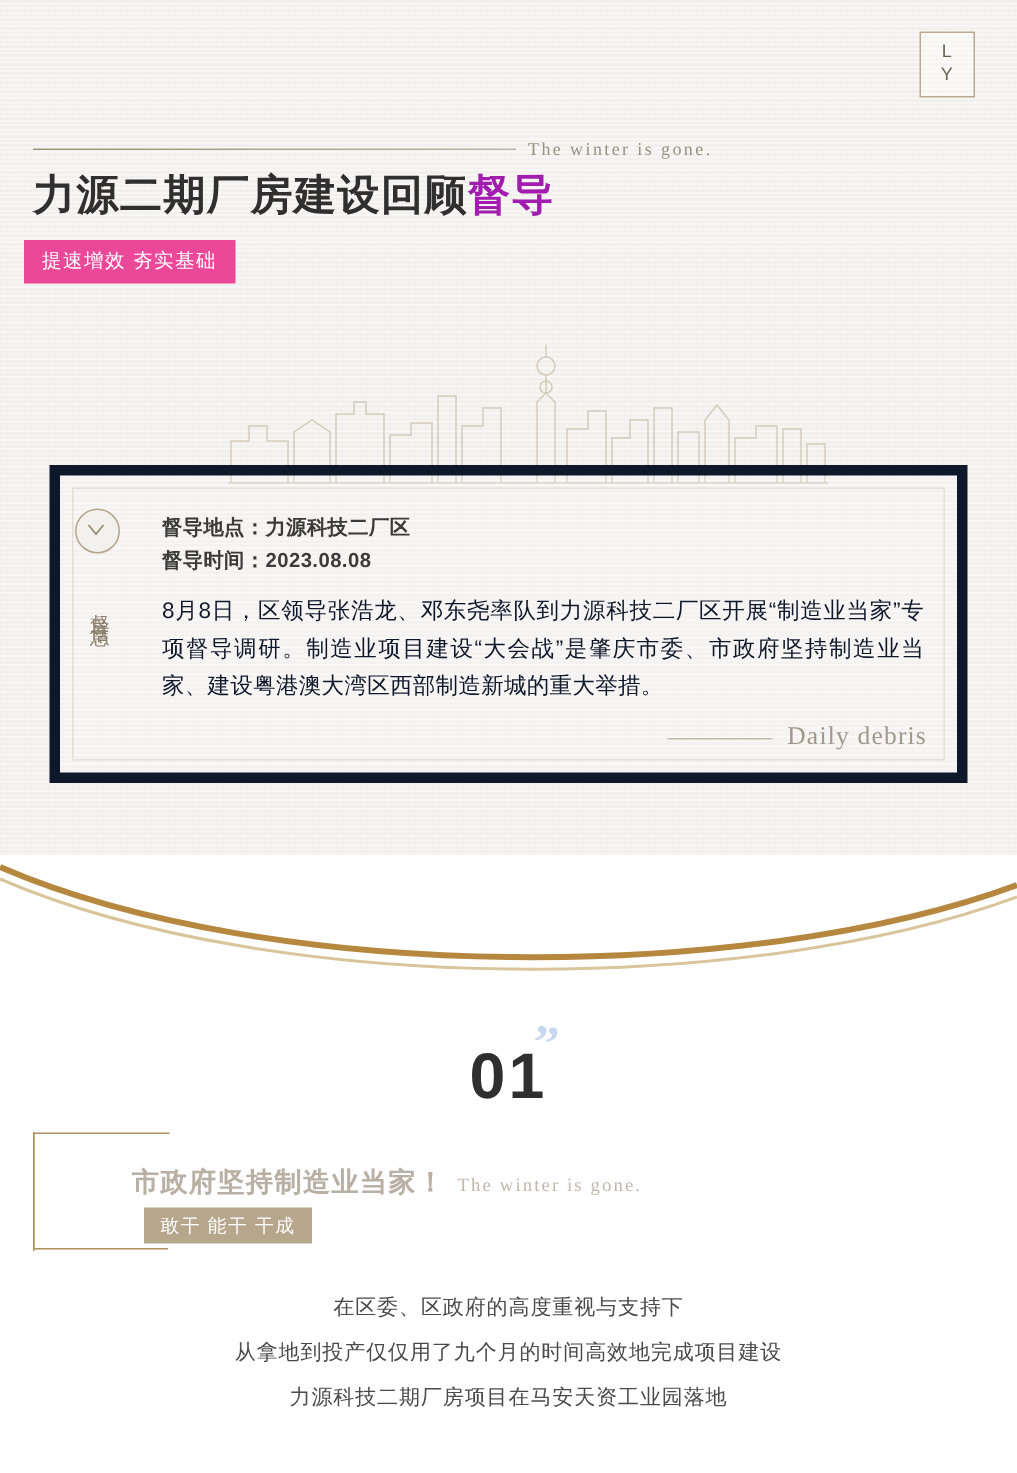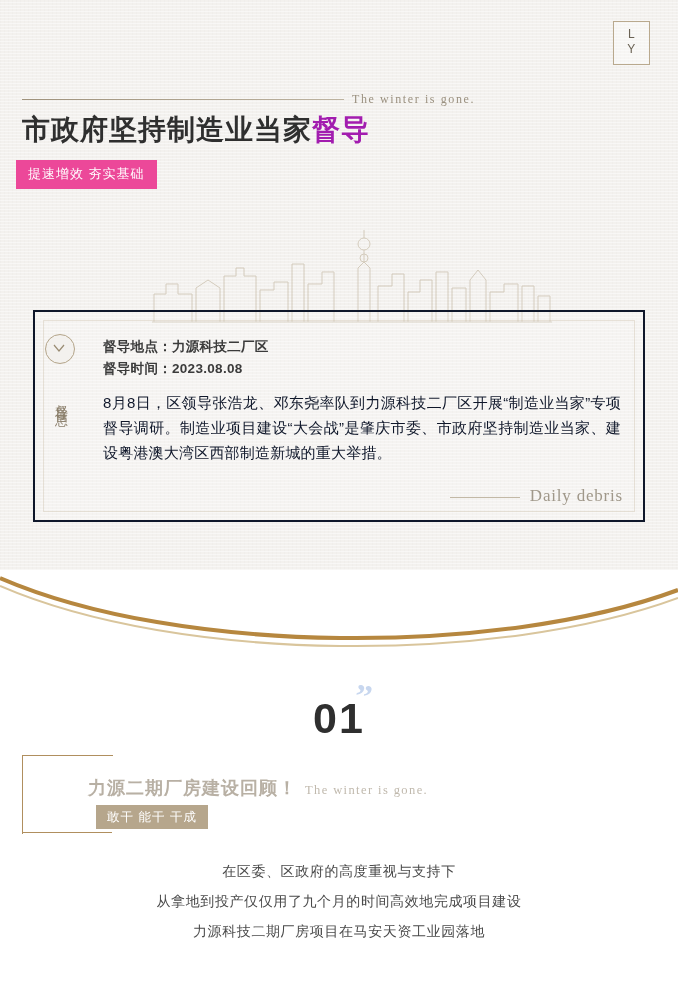--- a/index.html
+++ b/index.html
@@ -116,21 +116,21 @@
     opacity: 0.55;
   }
 
   
   .info-card {
     position: absolute;
     left: 33px;
     top: 310px;
     width: 612px;
     height: 212px;
-    border: 2px solid #0f172a;
+    border: 7px solid #0f172a;
     background: rgba(255,255,255,0.18);
     box-sizing: border-box;
   }
   .info-card .inner-rule {
     position: absolute;
     left: 8px; top: 8px; right: 8px; bottom: 8px;
     border: 1px solid rgba(198,184,158,0.35);
     pointer-events: none;
   }
   .chev-circle {
@@ -326,21 +326,21 @@
       <span>L</span>
       <span>Y</span>
     </div>
 
     <div class="rule-row">
       <div class="line"></div>
       <div class="eng">The winter is gone.</div>
     </div>
 
     <div class="main-title">
-      <span>市政府坚持制造业当家</span><span class="accent">督导</span>
+      <span>力源二期厂房建设回顾</span><span class="accent">督导</span>
     </div>
 
     <div class="tag-pill">提速增效 夯实基础</div>
 
     <svg class="skyline" viewBox="0 0 400 95" preserveAspectRatio="none">
       <g fill="none" stroke="#b9ab92" stroke-width="1">
         <path d="M2,94 L2,66 L14,66 L14,56 L26,56 L26,66 L40,66 L40,94"></path>
         <path d="M44,94 L44,60 L56,52 L68,60 L68,94"></path>
         <path d="M72,94 L72,48 L84,48 L84,40 L92,40 L92,48 L104,48 L104,94"></path>
         <path d="M108,94 L108,62 L122,62 L122,54 L136,54 L136,94"></path>
@@ -398,21 +398,21 @@
 
     <div class="quote-mark">”</div>
     <div class="num-01">01</div>
 
     <div class="corner-box-l"></div>
     <div class="corner-box-b"></div>
     <div class="corner-box"></div>
   </div>
 
   <div class="sub-heading">
-    <span>力源二期厂房建设回顾！</span><span class="eng">The winter is gone.</span>
+    <span>市政府坚持制造业当家！</span><span class="eng">The winter is gone.</span>
   </div>
 
   <div class="tag-pill2">敢干 能干 干成</div>
 
   <div class="body-lines">
     <div class="bl">在区委、区政府的高度重视与支持下</div>
     <div class="bl">从拿地到投产仅仅用了九个月的时间高效地完成项目建设</div>
     <div class="bl">力源科技二期厂房项目在马安天资工业园落地</div>
   </div>
 

